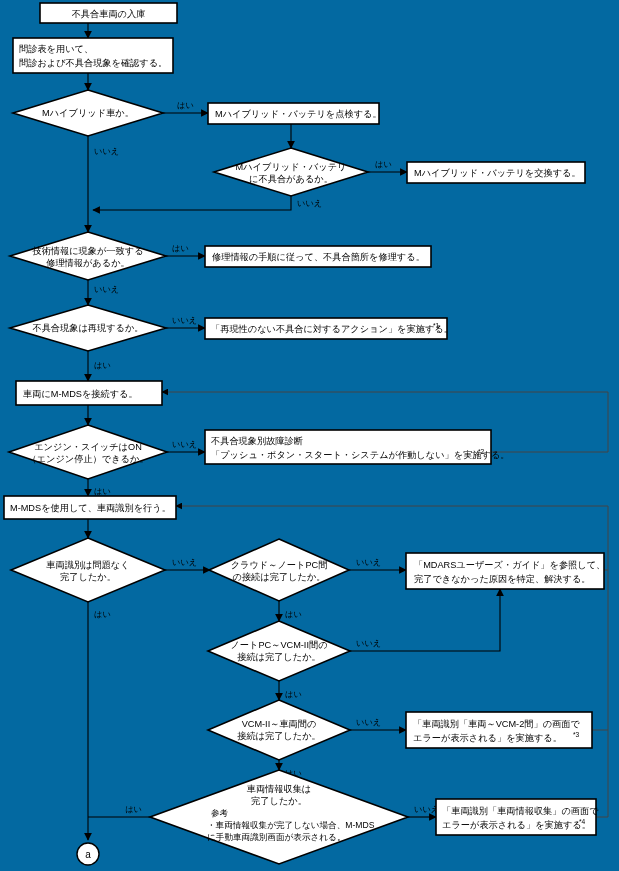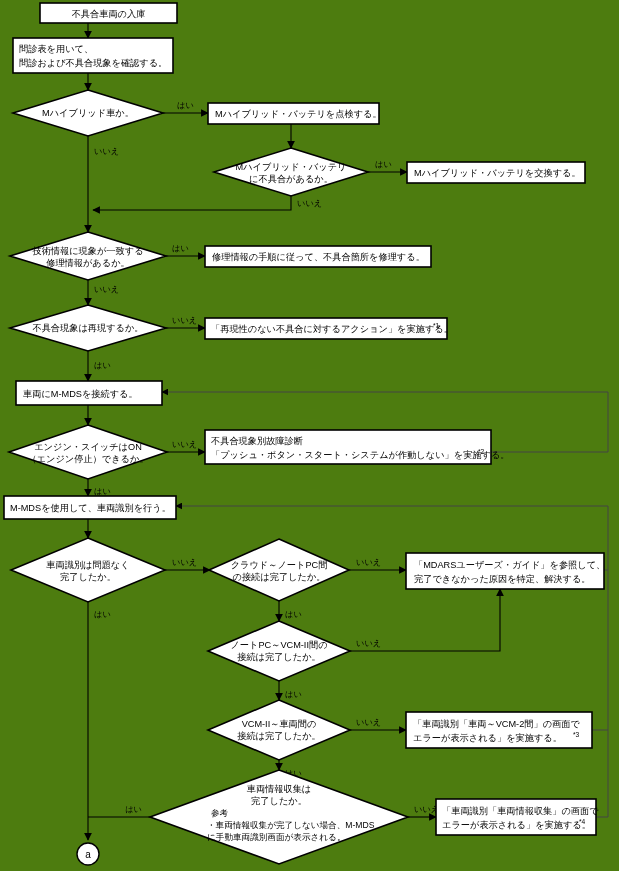--- a/index.html
+++ b/index.html
@@ -4,21 +4,21 @@
 <style>
   html, body {
     margin: 0;
     padding: 0;
     background: #ffffff;
   }
   #flowchart-root {
     position: relative;
     width: 619px;
     height: 871px;
-    background: #4d7c0f;
+    background: #0369a1;
     font-family: "Liberation Sans", "DejaVu Sans", sans-serif;
   }
   svg.fc {
     display: block;
     width: 619px;
     height: 871px;
   }
   .node-rect {
     fill: #ffffff;
     stroke: #000000;

